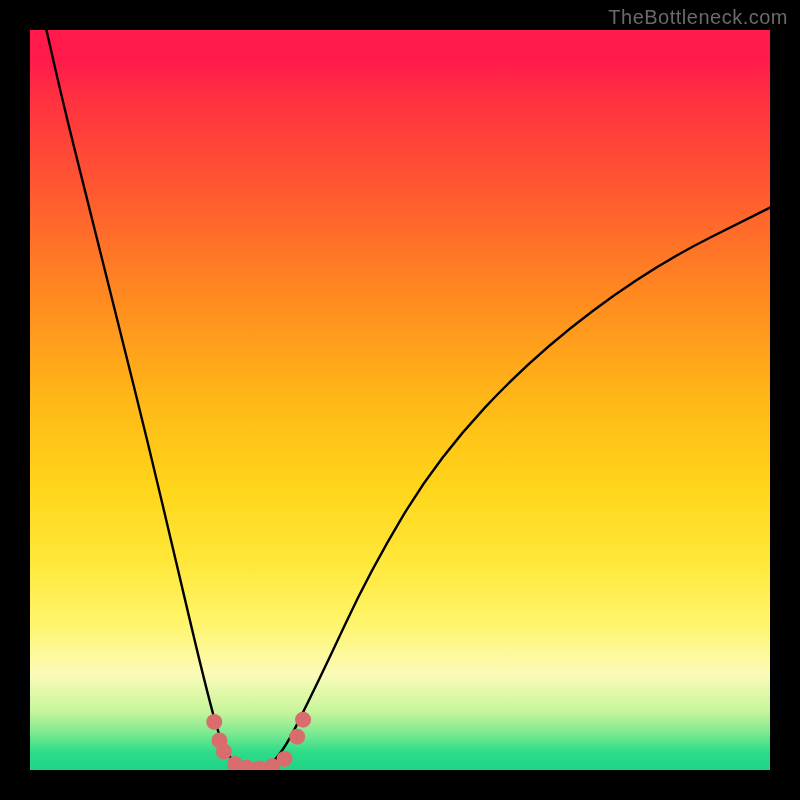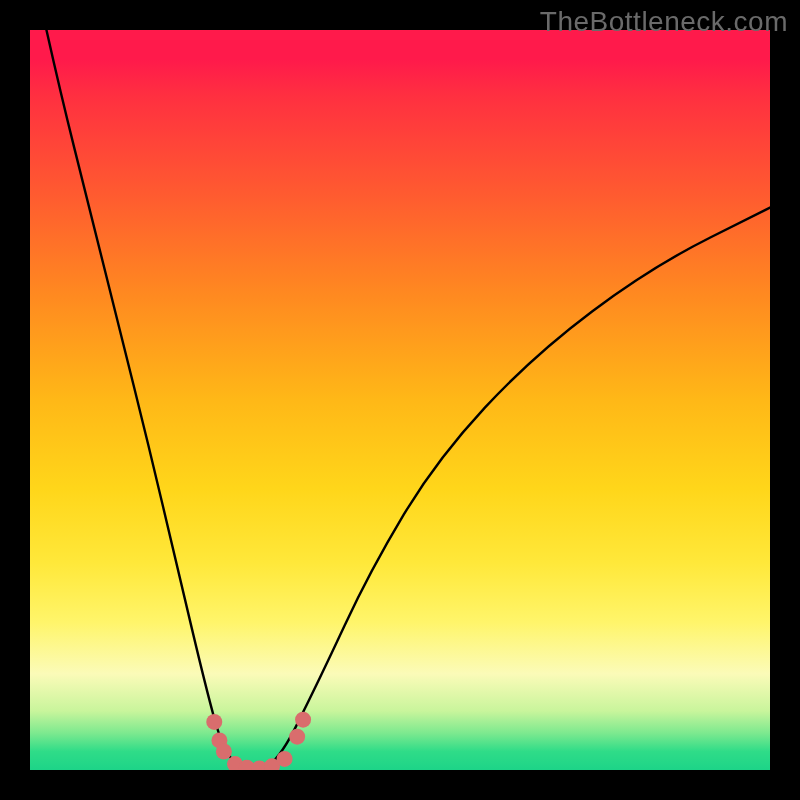--- a/index.html
+++ b/index.html
@@ -41,21 +41,21 @@
       #7de98f 95%,
       #2fdc88 97.5%,
       #1dd488 100%
     );
   }
   .watermark {
     position: absolute;
     top: 6px;
     right: 12px;
     color: #6a6a6a;
-    font-size: 28px;
+    font-size: 20px;
     letter-spacing: 0.5px;
     user-select: none;
   }
   svg.curve {
     position: absolute;
     left: 0;
     top: 0;
     width: 740px;
     height: 740px;
     pointer-events: none;

